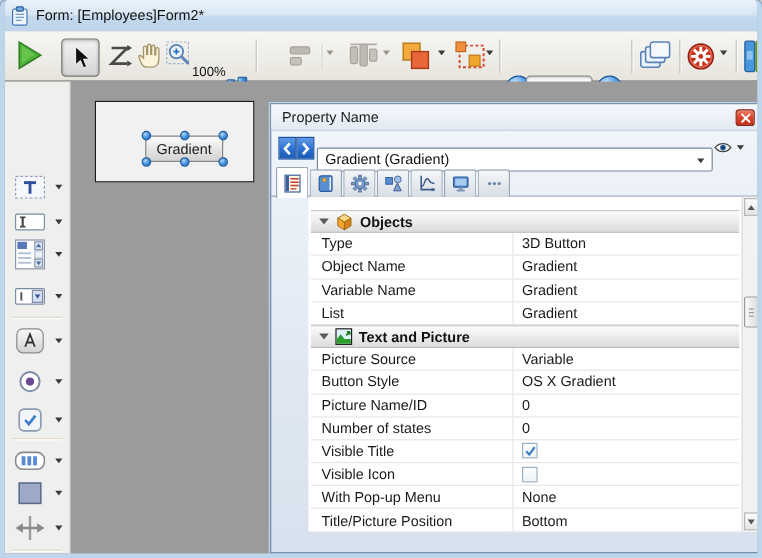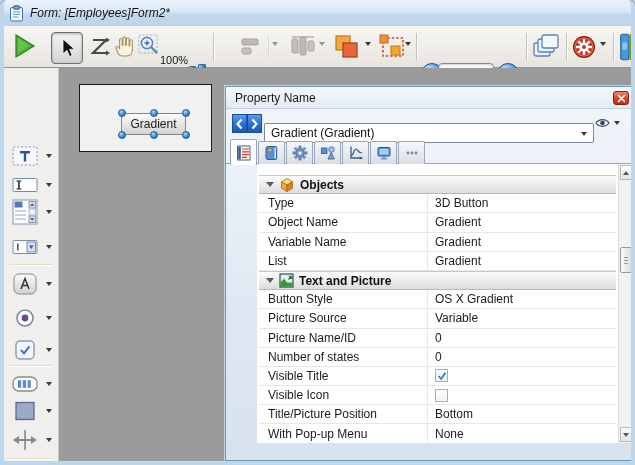--- a/index.html
+++ b/index.html
@@ -3,21 +3,21 @@
 <meta charset="utf-8">
 <style>
   html,body{margin:0;padding:0;background:#d6d6d6;font-family:"Liberation Sans","DejaVu Sans",sans-serif;}
   .win{position:relative;width:635px;height:465px;background:#9b9b9b;overflow:hidden;
        border-radius:6px 6px 0 0;outline:1px solid #7da2c4;
        border-left:4px solid #bdd6ec;border-right:4px solid #bdd6ec;border-bottom:4px solid #bdd6ec;
        box-sizing:border-box;}
   
   .titlebar{position:absolute;left:-4px;top:0;width:635px;height:26px;
     background:linear-gradient(#eaf2fb 0%,#d9e7f5 45%,#c3d8ec 55%,#bdd4ea 100%);
-    border-radius:6px 6px 0 0;display:flex;align-items:center;box-sizing:border-box;padding-left:9px;font-style:italic;}
+    border-radius:6px 6px 0 0;display:flex;align-items:center;box-sizing:border-box;padding-left:9px;}
   .titlebar .ttl{font-size:12px;color:#111;margin-left:6px;}
   
   .toolbar{position:absolute;left:-4px;top:26px;width:635px;height:42px;
     background:linear-gradient(#f7f6f3,#eceae4 70%,#e6e4dd);
     border-bottom:1px solid #96948e;box-sizing:border-box;}
   .titem{position:absolute;display:flex;align-items:center;justify-content:center;}
   .toolbtn-pressed{border:1px solid #6f6f6f;border-radius:4px;
     background:linear-gradient(#f4f4f4,#d4d4d4);box-shadow:inset 0 1px 3px rgba(0,0,0,.28);}
   .tsep{position:absolute;top:33px;width:1px;height:28px;background:#c4c2bb;box-shadow:1px 0 0 #fbfaf8;}
   .dd{width:0;height:0;border-left:3.5px solid transparent;border-right:3.5px solid transparent;border-top:4px solid #3a3a3a;}
@@ -516,26 +516,26 @@
         <div class="psec">
           <span class="ctri"></span>
           <svg width="15" height="15" viewBox="0 0 15 15">
             <rect x="1" y="1" width="13" height="13" fill="#dff0fb" stroke="#222" stroke-width="1"></rect>
             <polygon points="1.6,9.6 5,5.6 8,9.6 13.4,9.6 13.4,13.4 1.6,13.4" fill="#2f9e2f"></polygon>
             <path d="M9.5 6.5 L12.5 3.5 M12.5 3.5 h-2.4 M12.5 3.5 v2.4" stroke="#1a7a1a" stroke-width="1.4" fill="none"></path>
           </svg>
           <span>Text and Picture</span>
         </div>
         <div class="prow">
+          <div class="pl">Picture Source</div>
+          <div class="pv">Variable</div>
+        </div>
+        <div class="prow">
           <div class="pl">Button Style</div>
           <div class="pv">OS X Gradient</div>
-        </div>
-        <div class="prow">
-          <div class="pl">Picture Source</div>
-          <div class="pv">Variable</div>
         </div>
         <div class="prow">
           <div class="pl">Picture Name/ID</div>
           <div class="pv">0</div>
         </div>
         <div class="prow">
           <div class="pl">Number of states</div>
           <div class="pv">0</div>
         </div>
         <div class="prow">
@@ -550,26 +550,26 @@
         </div>
         <div class="prow">
           <div class="pl">Visible Icon</div>
           <div class="pv">
             <span class="cb" data-state="unchecked">
               
             </span>
           </div>
         </div>
         <div class="prow">
+          <div class="pl">With Pop-up Menu</div>
+          <div class="pv">None</div>
+        </div>
+        <div class="prow">
           <div class="pl">Title/Picture Position</div>
           <div class="pv">Bottom</div>
-        </div>
-        <div class="prow">
-          <div class="pl">With Pop-up Menu</div>
-          <div class="pv">None</div>
         </div>
       </div>
     </div>
 
     <div class="vsb">
       <div class="sbtn" style="top:1px;">
           <span class="tri-up"></span>
         </div>
       <div class="sthumb"></div>
       <div class="sbtn" style="bottom:1px;">

